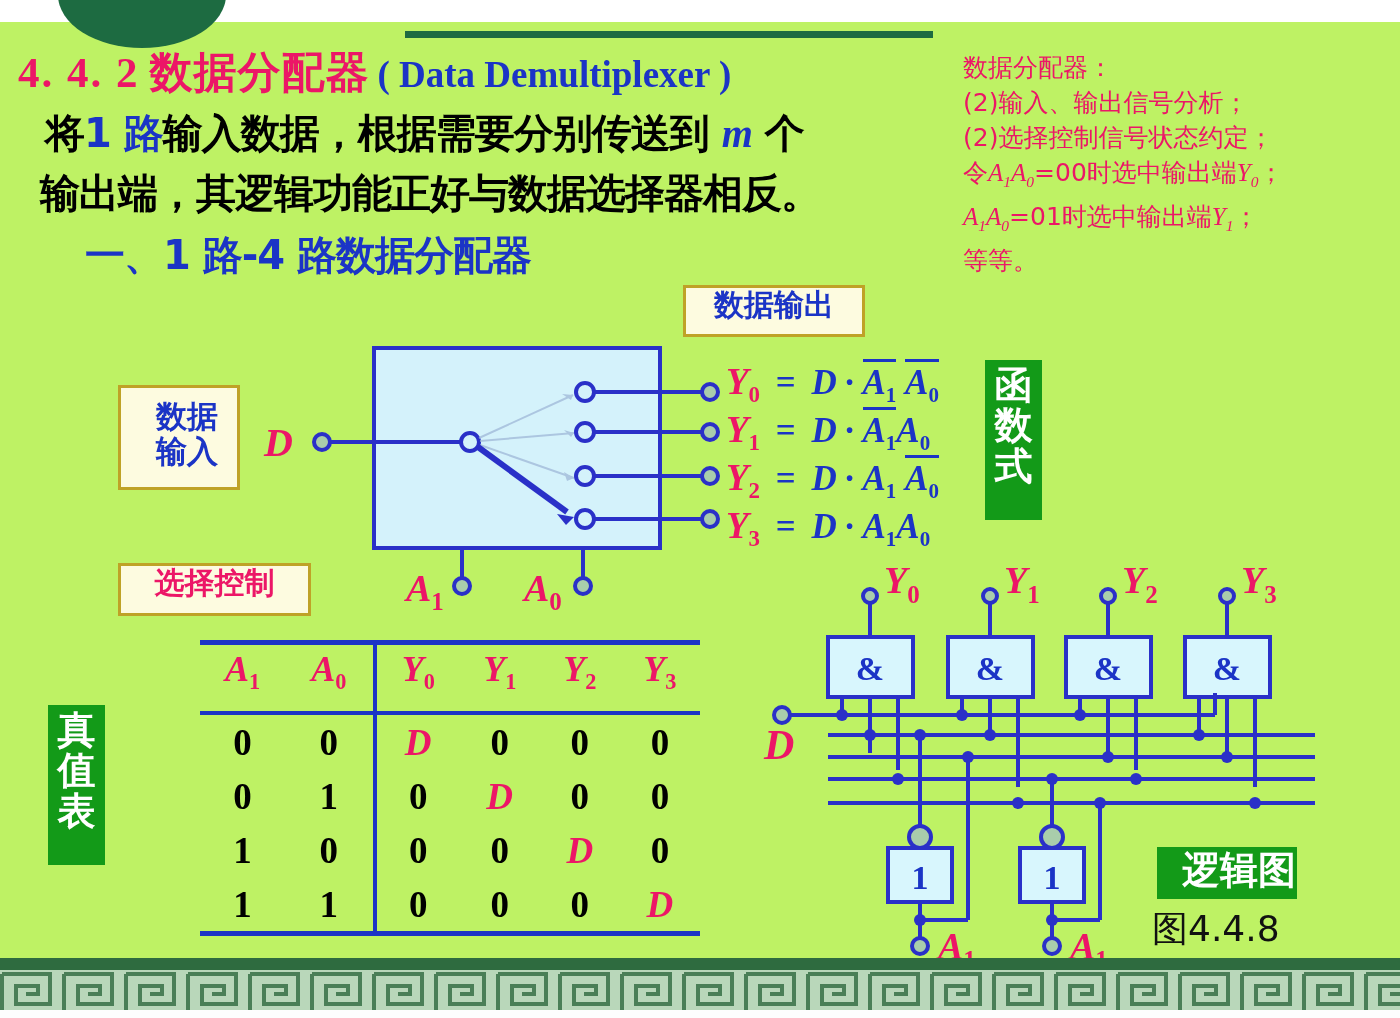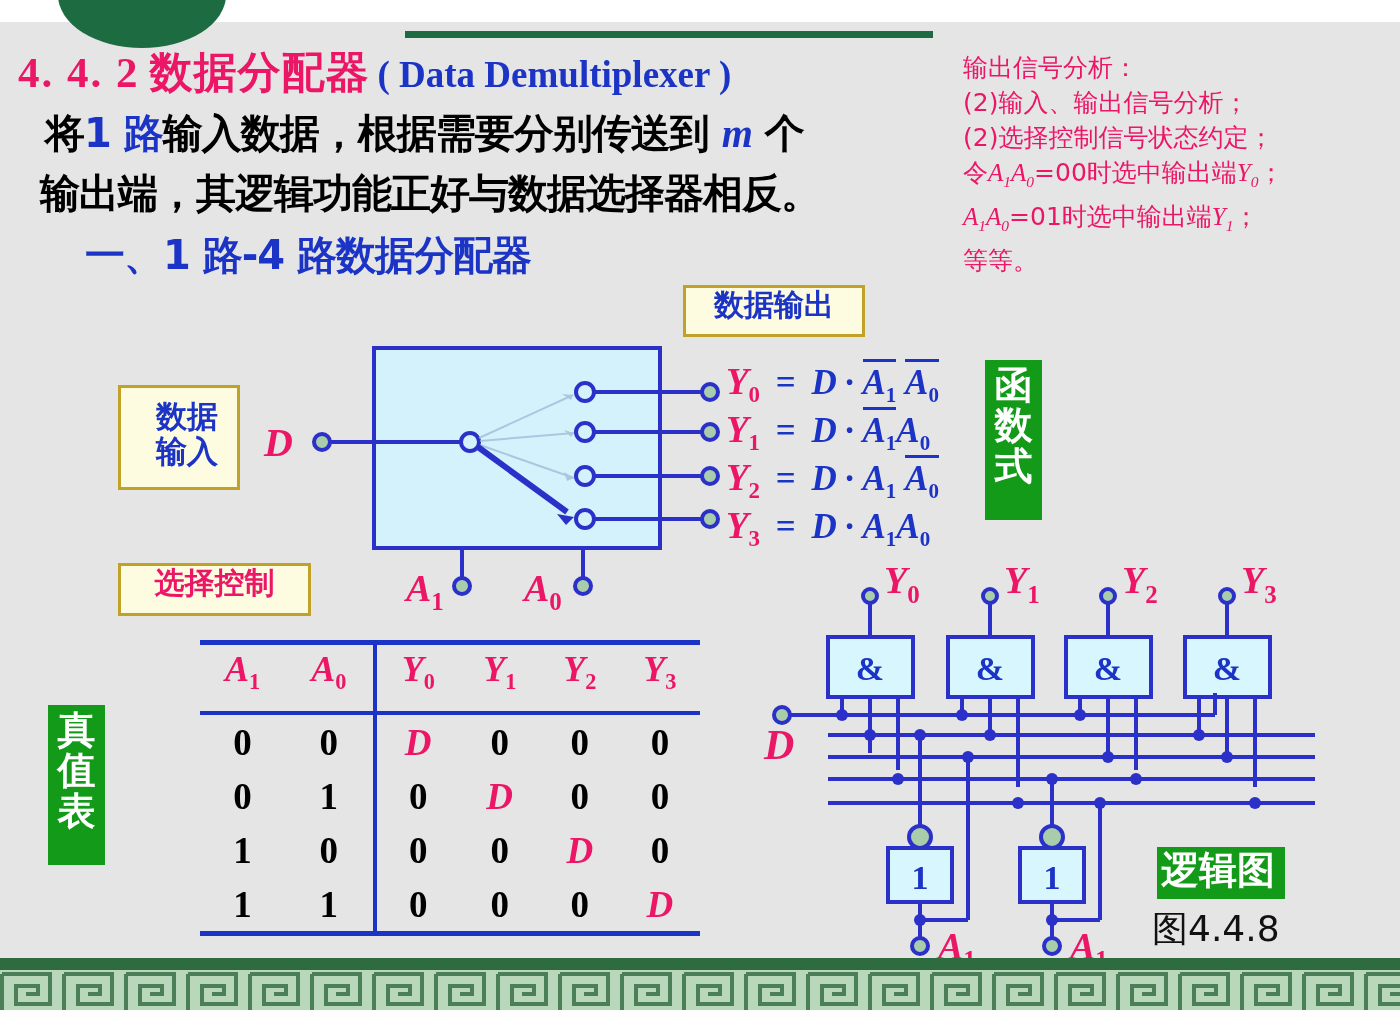--- a/index.html
+++ b/index.html
@@ -1,19 +1,19 @@
 <!DOCTYPE html>
 <html><head>
 <meta charset="utf-8">
 <style>
   html,body{margin:0;padding:0;background:#fff;}
   body{font-family:"Liberation Serif",serif;}
   #slide{
     position:relative;width:1400px;height:1018px;overflow:hidden;
-    background:#e5e5e5;
+    background:#bef264;
   }
   .topwhite{position:absolute;left:0;top:0;width:1400px;height:22px;background:#ffffff;}
   .corner-ellipse{
     position:absolute;left:58px;top:-58px;width:168px;height:106px;
     background:#1d6b41;border-radius:50%;
   }
   .topbar{position:absolute;left:405px;top:31px;width:528px;height:7px;background:#1d6b41;}
 
   
   .h-title{position:absolute;left:18px;top:44px;white-space:nowrap;}
@@ -60,21 +60,21 @@
   #lbl-sel-ctrl{left:118px;top:563px;width:193px;height:53px;font-size:30px;color:#ec1667;}
 
   
   .gtag{
     position:absolute;background:#139a18;color:#ffffff;
     font-family:"DejaVu Sans",sans-serif;font-weight:bold;text-align:center;
     line-height:1.06;box-sizing:border-box;
   }
   #tag-func{left:985px;top:360px;width:57px;height:160px;font-size:38px;padding-top:5px;}
   #tag-truth{left:48px;top:705px;width:57px;height:160px;font-size:38px;padding-top:5px;}
-  #tag-logic{left:1157px;top:847px;width:128px;height:52px;font-size:38px;padding-top:3px;text-align:left;padding-left:4px;}
+  #tag-logic{left:1157px;top:847px;width:140px;height:52px;font-size:38px;padding-top:3px;text-align:left;padding-left:25px;}
   .gtag span{display:block;}
 
   .figcap{
     position:absolute;left:1152px;top:905px;font-family:"DejaVu Sans",sans-serif;
     font-size:36px;color:#111;white-space:nowrap;
   }
 
   
   .eqs{position:absolute;left:726px;top:358px;}
   .eq{
@@ -131,21 +131,21 @@
 
   <div class="body-line" style="left:45px;top:106px;">
     <span>将</span><span class="blue">1 路</span><span>输入数据，根据需要分别传送到</span>&nbsp;<span class="mi">m</span>&nbsp;<span>个</span>
   </div>
 
   <div class="body-line" style="left:40px;top:166px;">输出端，其逻辑功能正好与数据选择器相反。</div>
 
   <div class="sub-head">一、1 路-4 路数据分配器</div>
 
   <div class="note">
-    <div>输出信号分析：</div>
+    <div>数据分配器：</div>
     <div>(2)输入、输出信号分析；</div>
     <div>(2)选择控制信号状态约定；</div>
     <div>
       <span>令</span><span class="ser"><span>A</span><sub>1</sub></span><span class="ser"><span>A</span><sub>0</sub></span><span>=00时选中输出端</span><span class="ser"><span>Y</span><sub>0</sub></span><span>；</span>
     </div>
     <div>
       <span class="ser"><span>A</span><sub>1</sub></span><span class="ser"><span>A</span><sub>0</sub></span><span>=01时选中输出端</span><span class="ser"><span>Y</span><sub>1</sub></span><span>；</span>
     </div>
     <div>等等。</div>
   </div>

